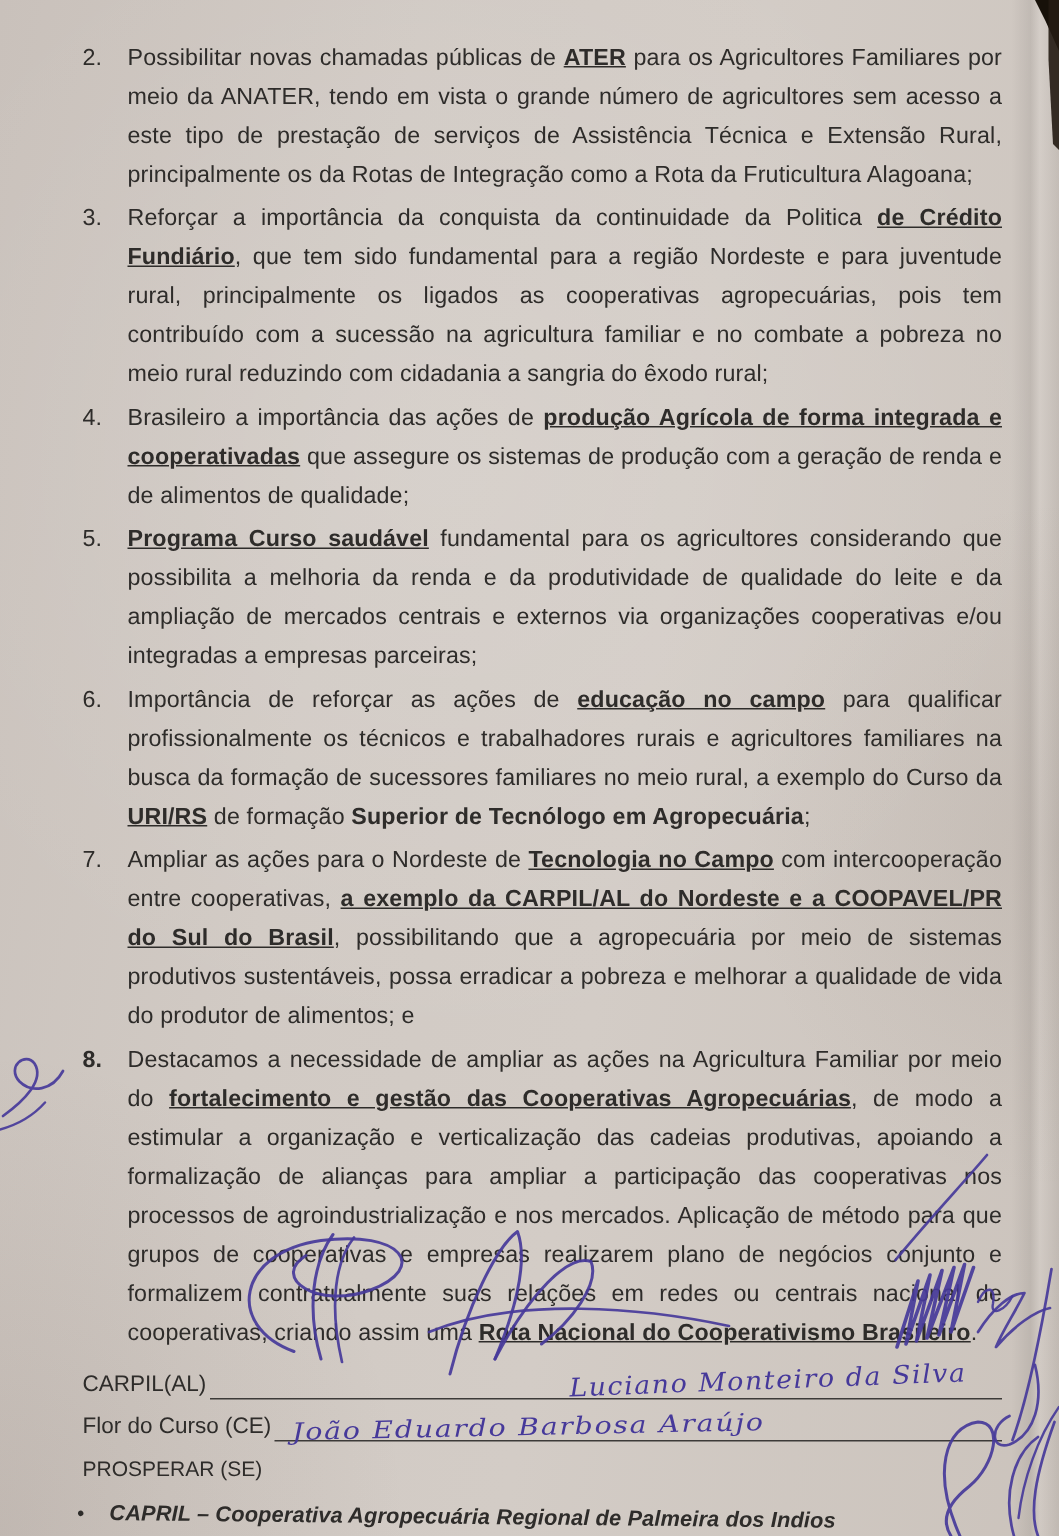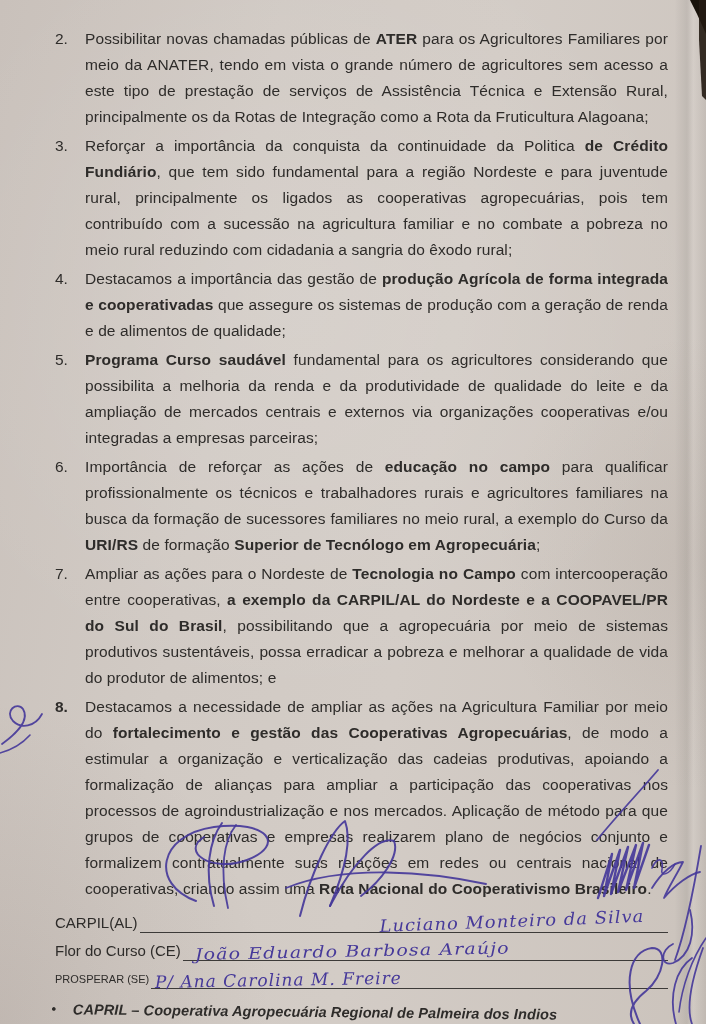--- a/index.html
+++ b/index.html
@@ -14,27 +14,27 @@
       linear-gradient(to right, rgba(0,0,0,0) 95.5%, rgba(0,0,0,.07) 97.3%, rgba(255,255,255,.10) 98.2%, rgba(0,0,0,.05) 100%),
       linear-gradient(100deg,#c9c1bb 0%, #d1cac4 32%, #d3ccc6 58%, #cbc3bc 100%);
   }
   .doc{position:relative;padding:26px 38px 0 55px;}
   
   .item{display:flex;margin-bottom:3px;}
   .num{flex:0 0 30px;font-size:15.5px;line-height:26px;}
   .num.b{font-weight:700;}
   .txt{flex:1;font-size:15.5px;line-height:26px;text-align:justify;letter-spacing:.1px;}
   .seg-normal{font-weight:400;}
-  .seg-bold{font-weight:700;}
+  .seg-bold{font-weight:700;text-decoration:underline;}
   .seg-bold_underline{font-weight:700;text-underline-offset:3px;}
   
   .sigs{}
   .sig-row{display:flex;align-items:flex-end;height:28px;position:relative;}
   .sig-label{font-size:15px;line-height:20px;white-space:nowrap;padding-right:2px;}
-  .sig-row:nth-child(3) .sig-label{font-size:11px;}
+  .sig-row:nth-child(3) .sig-label{font-size:14px;}
   .sig-line{flex:1;border-bottom:1.6px solid var(--line,#3c3a38);position:relative;height:24px;max-width:560px;}
   .hand{
     position:absolute;bottom:-4px;white-space:nowrap;
     font-family:"DejaVu Serif",serif;font-style:italic;
     color:var(--ink,#473b96);font-size:17px;letter-spacing:1px;
     transform-origin:left bottom;
   }
   .sig-row:nth-child(1) .hand{left:240px;transform:rotate(-2.2deg) scaleX(1.05);}
   .sig-row:nth-child(2) .hand{left:12px;transform:rotate(-1.2deg) scaleX(1.18);font-size:16px;}
   .sig-row:nth-child(3) .hand{left:4px;transform:rotate(-1deg);}
@@ -57,21 +57,21 @@
         <div class="item">
           <div class="num">2.</div>
           <div class="txt"><span class="seg-normal">Possibilitar novas chamadas públicas de </span><span class="seg-bold">ATER</span><span class="seg-normal"> para os Agricultores Familiares por meio da ANATER, tendo em vista o grande número de agricultores sem acesso a este tipo de prestação de serviços de Assistência Técnica e Extensão Rural, principalmente os da Rotas de Integração como a Rota da Fruticultura Alagoana;</span></div>
         </div>
         <div class="item">
           <div class="num">3.</div>
           <div class="txt"><span class="seg-normal">Reforçar a importância da conquista da continuidade da Politica </span><span class="seg-bold">de Crédito Fundiário</span><span class="seg-normal">, que tem sido fundamental para a região Nordeste e para juventude rural, principalmente os ligados as cooperativas agropecuárias, pois tem contribuído com a sucessão na agricultura familiar e no combate a pobreza no meio rural reduzindo com cidadania a sangria do êxodo rural;</span></div>
         </div>
         <div class="item">
           <div class="num">4.</div>
-          <div class="txt"><span class="seg-normal">Destacamos a importância das gestão de </span><span class="seg-bold">produção Agrícola de forma integrada e cooperativadas</span><span class="seg-normal"> que assegure os sistemas de produção com a geração de renda e de alimentos de qualidade;</span></div>
+          <div class="txt"><span class="seg-normal">Brasileiro a importância das ações de </span><span class="seg-bold">produção Agrícola de forma integrada e cooperativadas</span><span class="seg-normal"> que assegure os sistemas de produção com a geração de renda e de alimentos de qualidade;</span></div>
         </div>
         <div class="item">
           <div class="num">5.</div>
           <div class="txt"><span class="seg-bold">Programa Curso saudável</span><span class="seg-normal"> fundamental para os agricultores considerando que possibilita a melhoria da renda e da produtividade de qualidade do leite e da ampliação de mercados centrais e externos via organizações cooperativas e/ou integradas a empresas parceiras;</span></div>
         </div>
         <div class="item">
           <div class="num">6.</div>
           <div class="txt"><span class="seg-normal">Importância de reforçar as ações de </span><span class="seg-bold">educação no campo</span><span class="seg-normal"> para qualificar profissionalmente os técnicos e trabalhadores rurais e agricultores familiares na busca da formação de sucessores familiares no meio rural, a exemplo do Curso da </span><span class="seg-bold">URI/RS</span><span class="seg-normal"> de formação </span><span class="seg-bold_underline">Superior de Tecnólogo em Agropecuária</span><span class="seg-normal">;</span></div>
         </div>
         <div class="item">
@@ -91,23 +91,20 @@
           </div>
         </div>
         <div class="sig-row">
           <span class="sig-label">Flor do Curso (CE)</span>
           <div class="sig-line">
             <span class="hand">João Eduardo Barbosa Araújo</span>
           </div>
         </div>
         <div class="sig-row">
           <span class="sig-label">PROSPERAR (SE)</span>
-          <div class="sig-line">
-            <span class="hand">P/ Ana Carolina M. Freire</span>
-          </div>
         </div>
       </div>
     <div id="footer" class="footer">
         <div class="f-line">
           <span class="bullet">•</span>
           <span class="f-text">CAPRIL – Cooperativa Agropecuária Regional de Palmeira dos Indios</span>
         </div>
       </div>
   </main>
 

